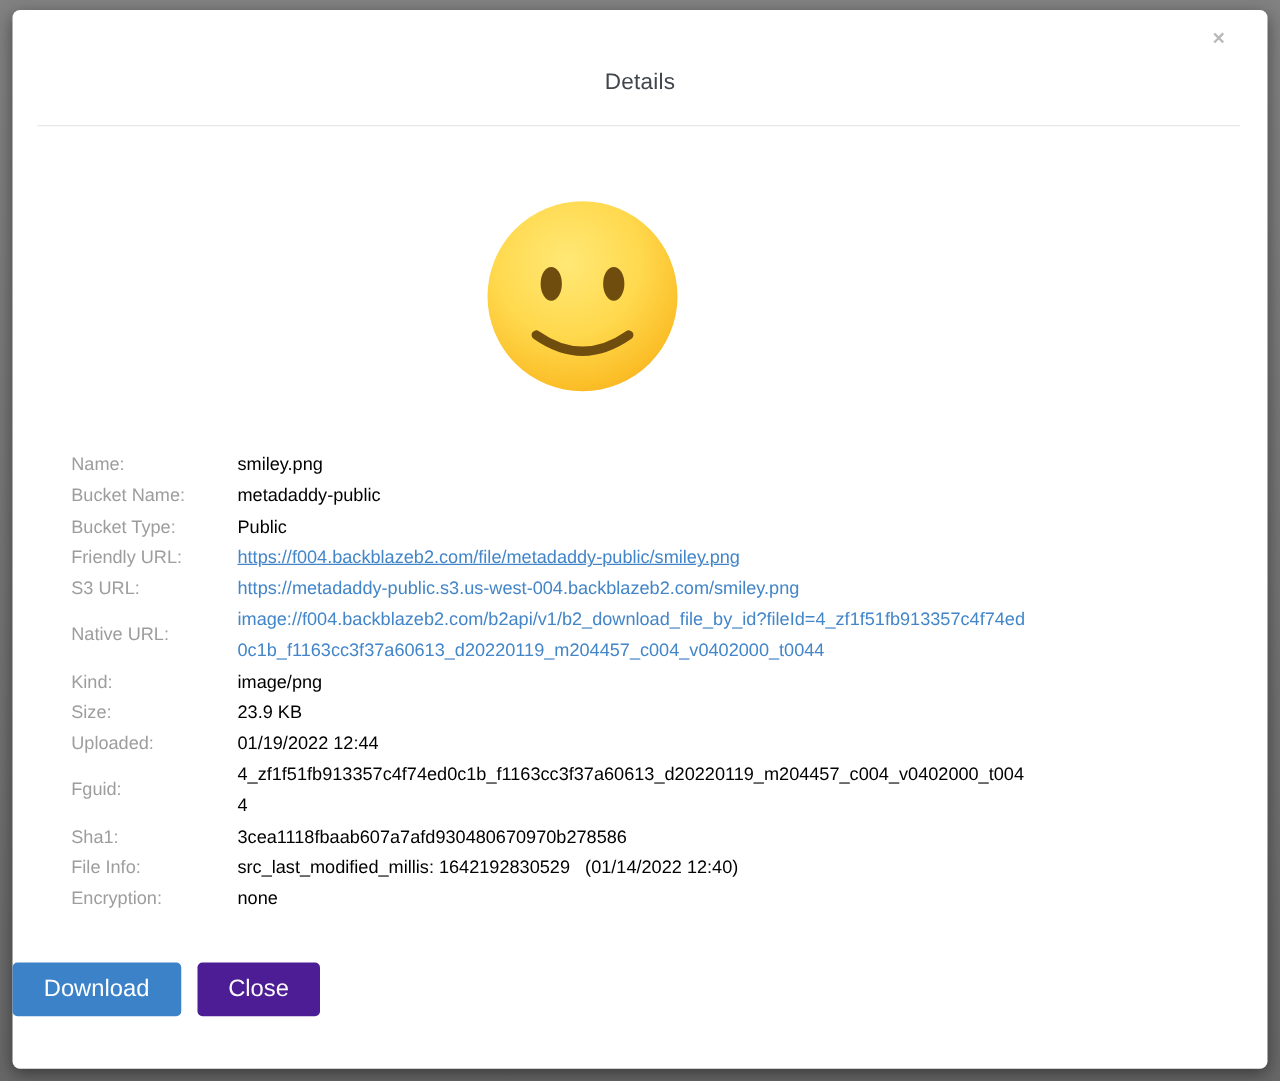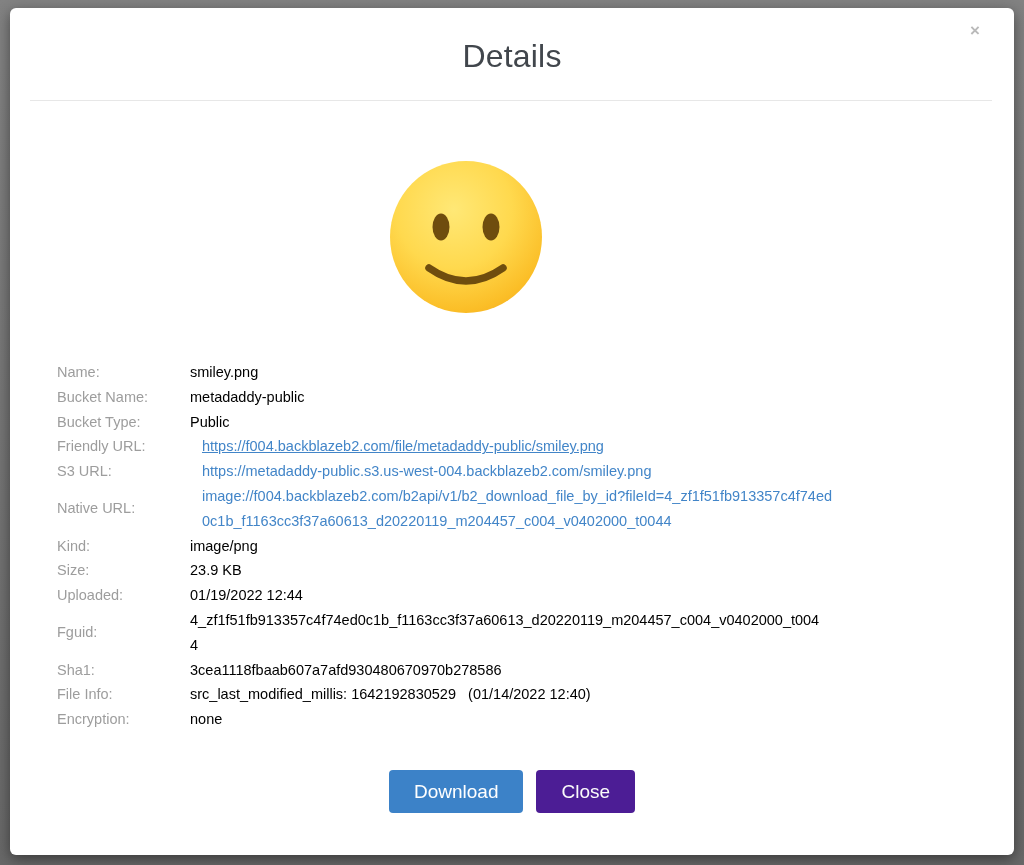--- a/index.html
+++ b/index.html
@@ -13,22 +13,22 @@
     position: absolute;
     left: 10px; top: 8px;
     width: 1004px; height: 847px;
     background: #ffffff;
     border-radius: 6px;
     box-shadow: 0 4px 14px rgba(0,0,0,0.45);
   }
   .modal-header { position: relative; height: 92px; }
   .modal-title {
     text-align: center;
-    padding-top: 30px;
-    font-size: 32px;
+    padding-top: 47px;
+    font-size: 18px;
     font-weight: 400;
     color: #41464c;
     letter-spacing: 0.2px;
   }
   .close-btn {
     position: absolute;
     top: 14px; right: 34px;
     font-size: 17px;
     font-weight: 700;
     color: #b9b9b9;
@@ -66,29 +66,27 @@
     color: #000000;
     max-width: 632px;
     word-break: break-all;
     white-space: pre-wrap;
   }
   .detail-value a, a.link-plain, a.link-underline {
     color: #4285c8;
     text-decoration: none;
     cursor: pointer;
     word-break: break-all;
-    margin-left: 12px;
   }
   a.link-underline { text-decoration: underline; }
   .btn-row {
     position: absolute;
     left: 0; right: 0;
     top: 762px;
     display: flex;
-    justify-content: center;
     gap: 13px;
   }
   .btn {
     font-family: "Liberation Sans", sans-serif;
     font-size: 19px;
     border: none;
     border-radius: 4px;
     padding: 0 25px;
     height: 43px;
     color: #ffffff;

